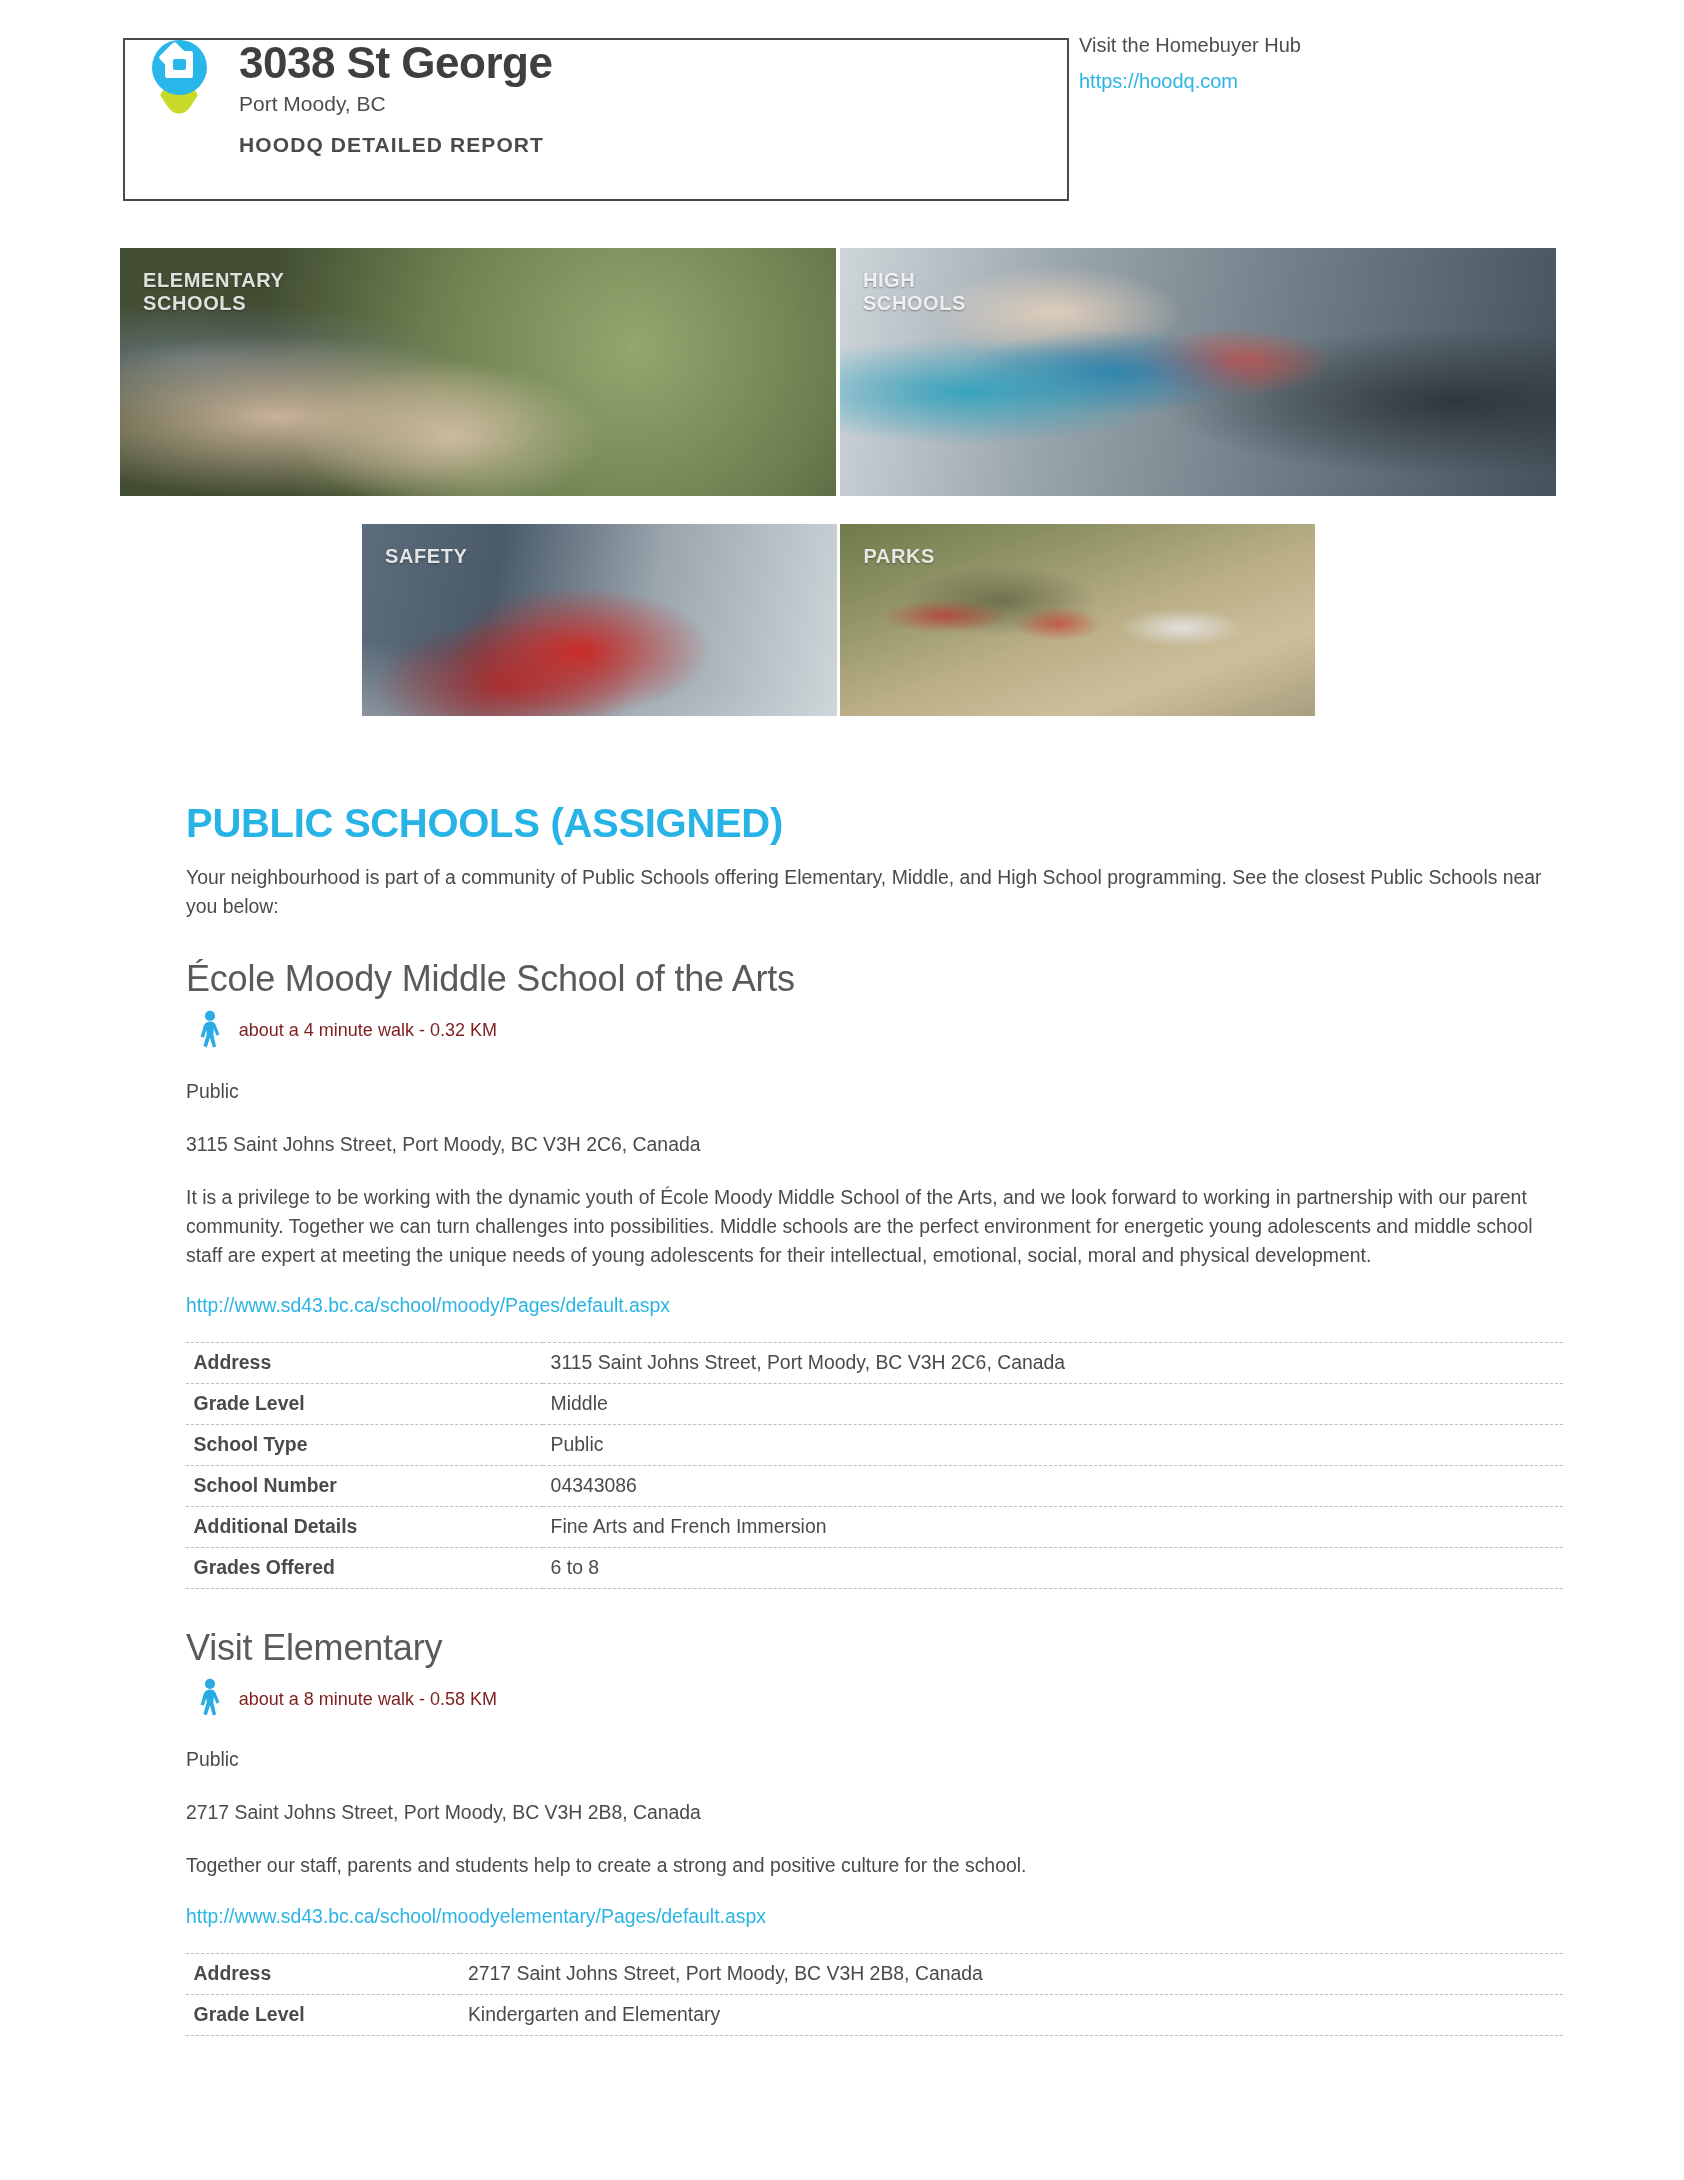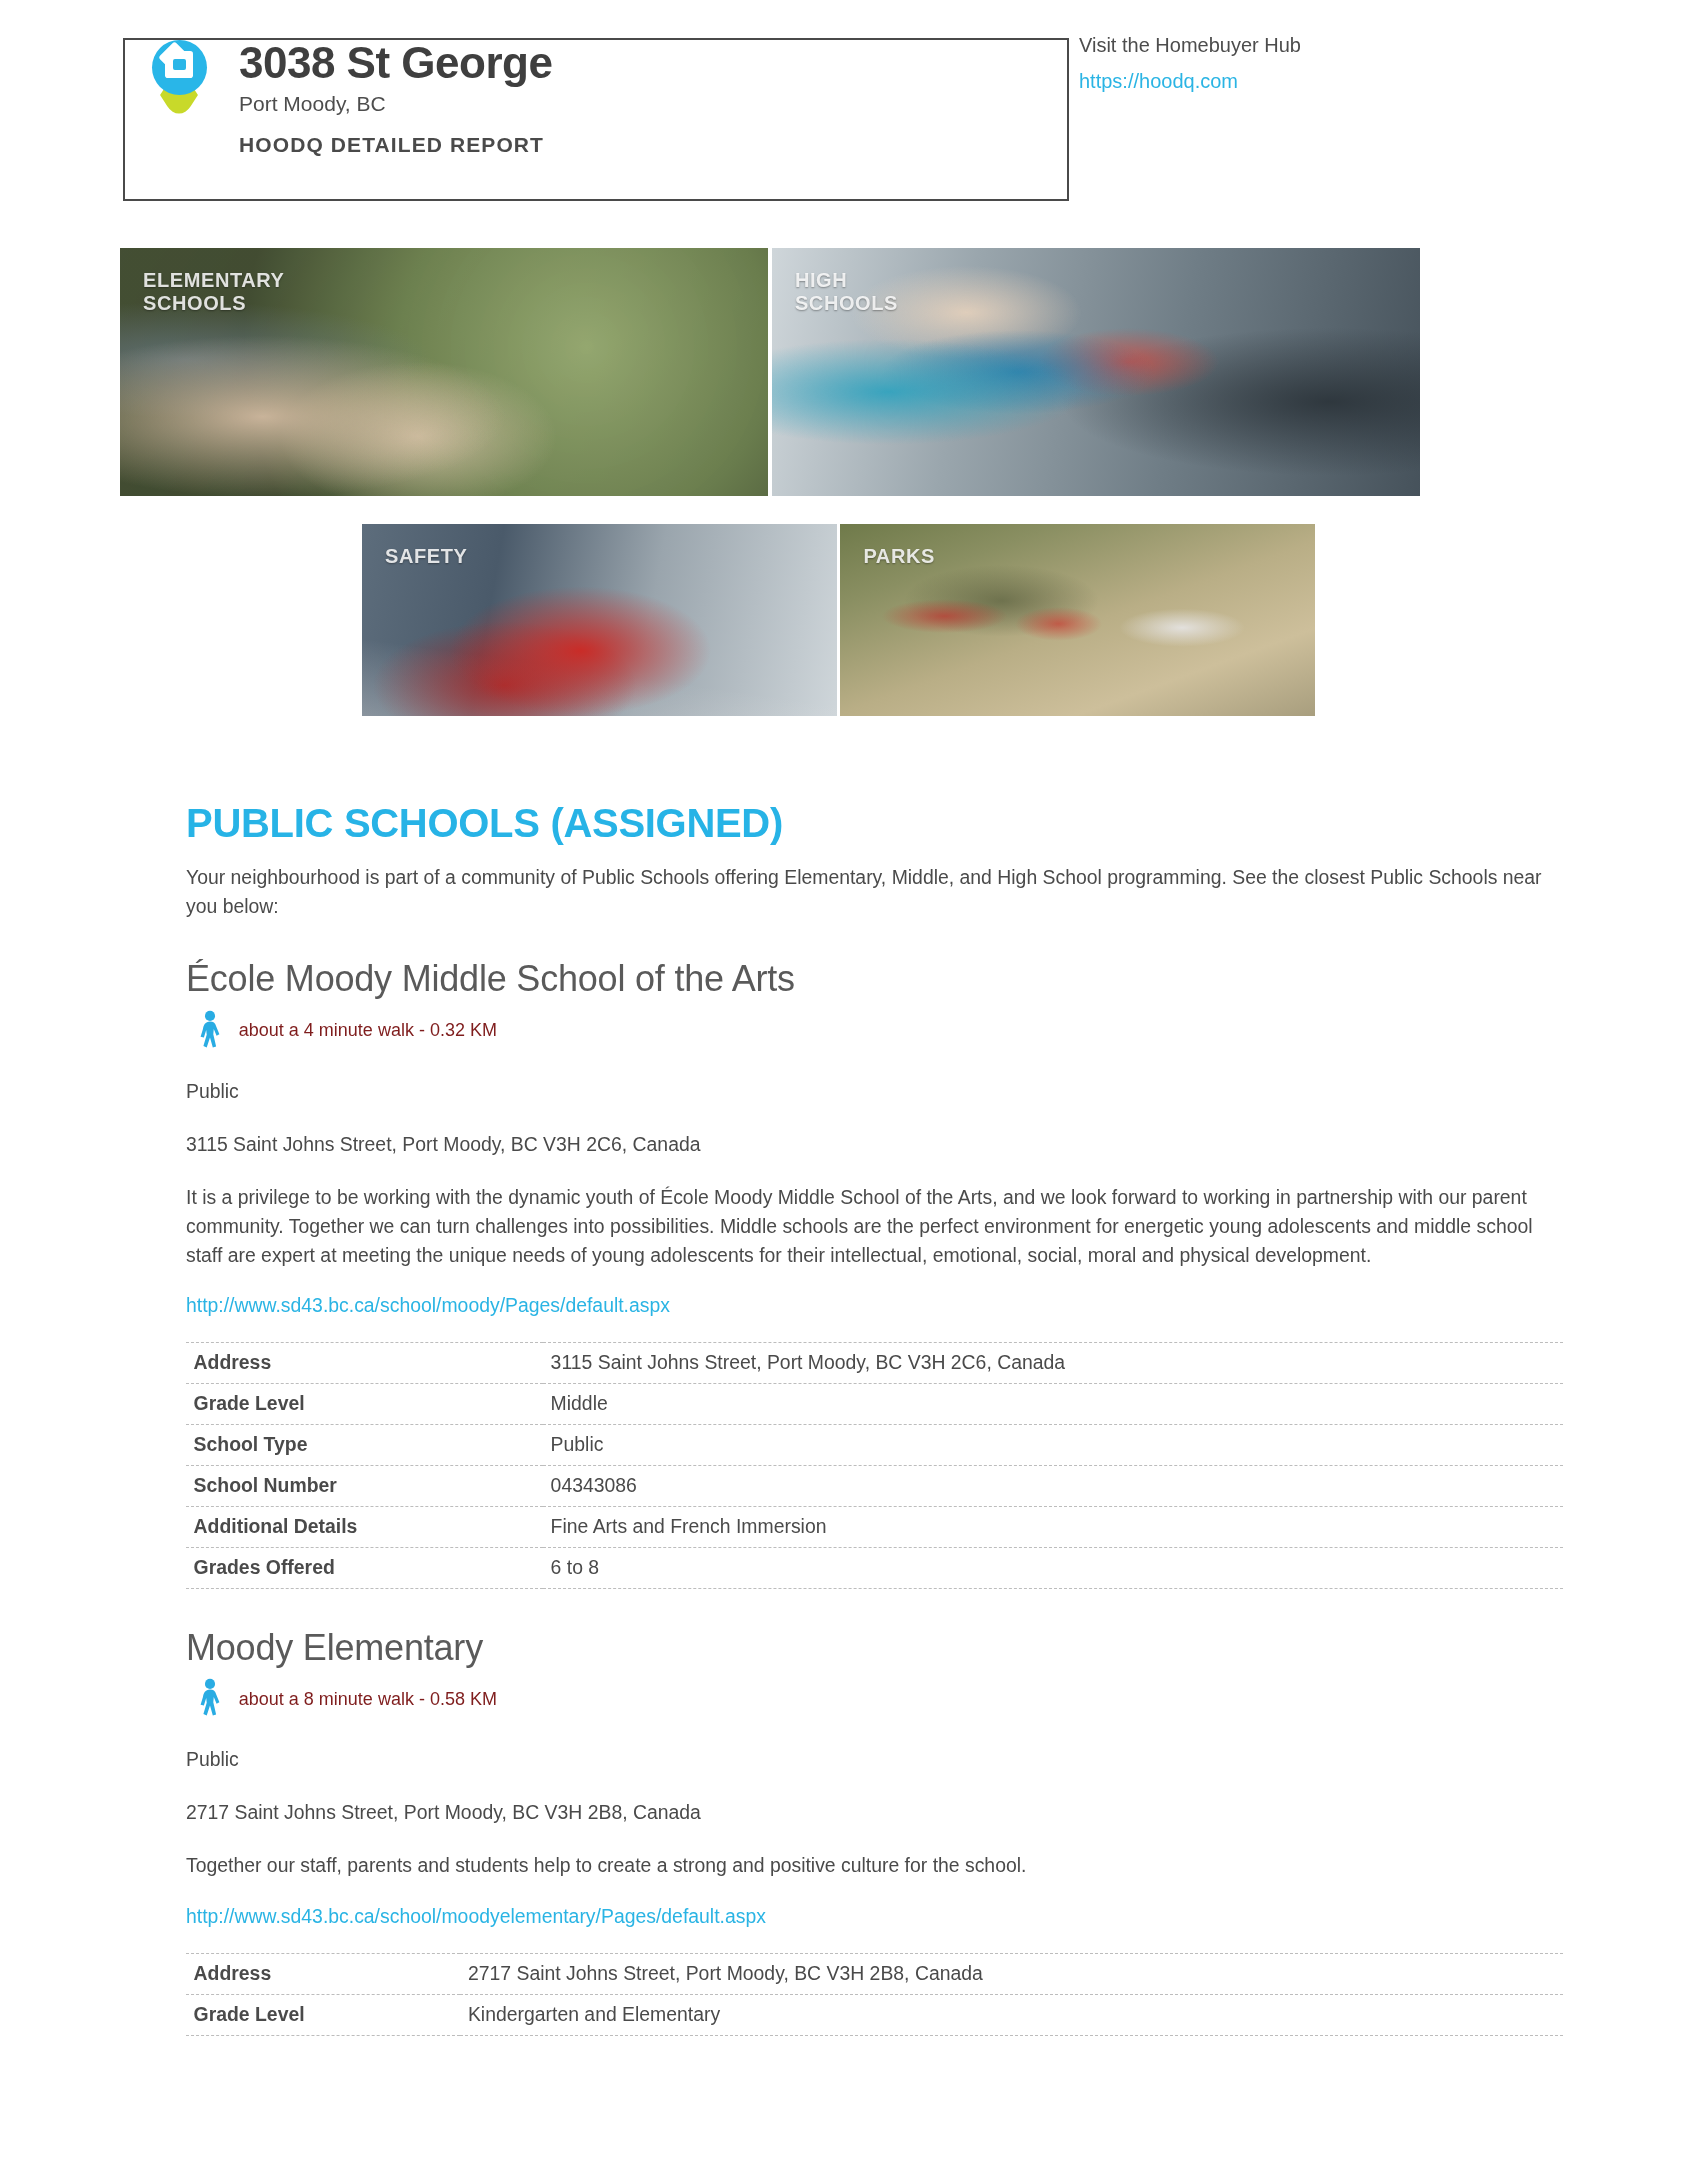--- a/index.html
+++ b/index.html
@@ -113,21 +113,21 @@
     margin-top: 13px;
     color: #2ab4e4;
     text-decoration: none;
   }
 
   
   .strip1 {
     position: absolute;
     left: 120px;
     top: 248px;
-    width: 1300px;
+    width: 1436px;
     height: 248px;
     display: flex;
     gap: 3.8px;
   }
   .strip2 {
     position: absolute;
     left: 362px;
     top: 524px;
     width: 953px;
     height: 192px;
@@ -382,21 +382,21 @@
           <td>Fine Arts and French Immersion</td>
         </tr>
         <tr>
           <td class="k">Grades Offered</td>
           <td>6 to 8</td>
         </tr>
       </tbody>
     </table>
 
     
-    <h2 class="school">Moody Elementary</h2>
+    <h2 class="school">Visit Elementary</h2>
     <div class="walk-row">
       <span class="walk-icon">
         <svg width="32" height="42" viewBox="0 0 34 44">
           <circle cx="17" cy="6" r="5.4" fill="#29ace3"></circle>
           <path d="M17 12 C12 12 10 16 9.5 20 L7 28 L10.5 29 L13 21 L13.5 26 L10 38 L13.5 39.5 L17 29 L20 39.5 L23.5 38.5 L20.5 25.5 L21 20 L24 27 L27 25.5 L23.5 17 C22.5 13.5 20.5 12 17 12 Z" fill="#29ace3"></path>
         </svg>
       </span>
       <span class="walk-text">about a 8 minute walk - 0.58 KM</span>
     </div>
     <p class="body">Public</p>

